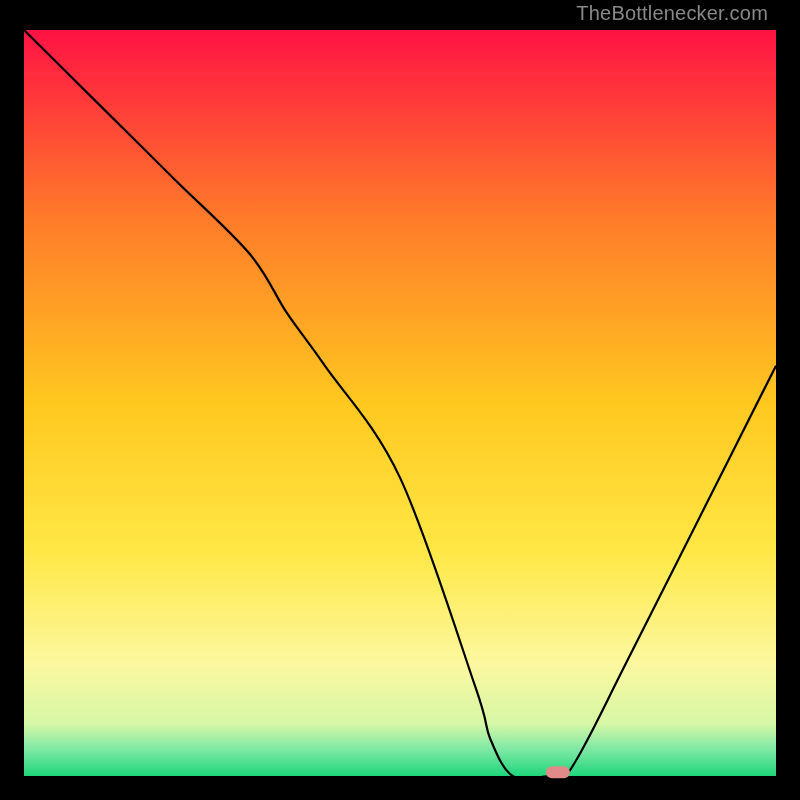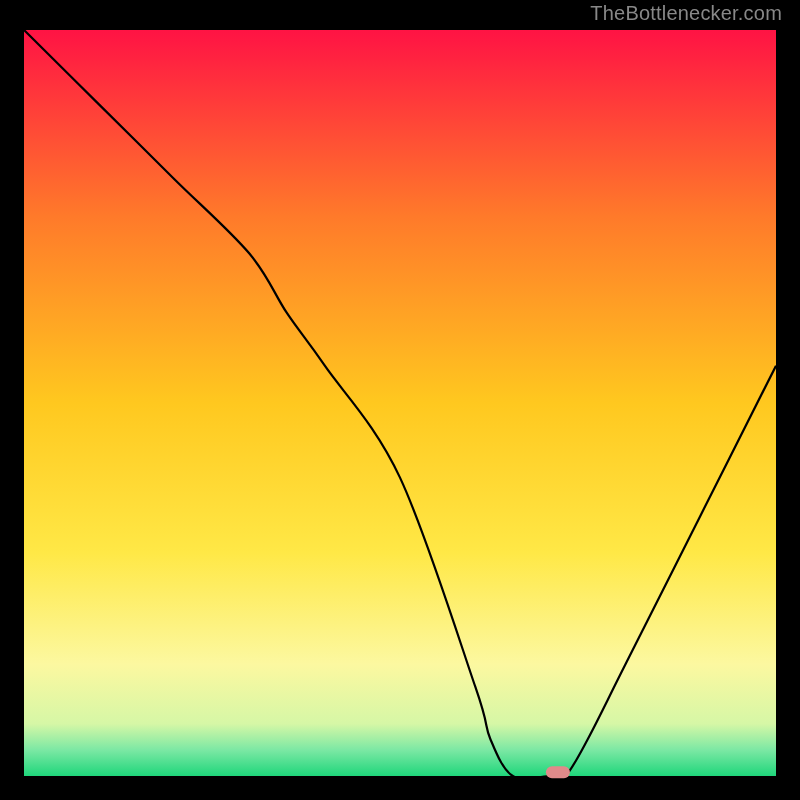--- a/index.html
+++ b/index.html
@@ -14,21 +14,21 @@
   .container {
     position: absolute;
     top: 0;
     left: 0;
     width: 800px;
     height: 800px;
   }
   .watermark {
     position: absolute;
     top: 2px;
-    right: 18px;
+    right: 32px;
     color: #888;
     font-size: 20px;
     letter-spacing: 0.2px;
     z-index: 50;
   }
   svg {
     display: block;
   }
 </style>
 </head>

